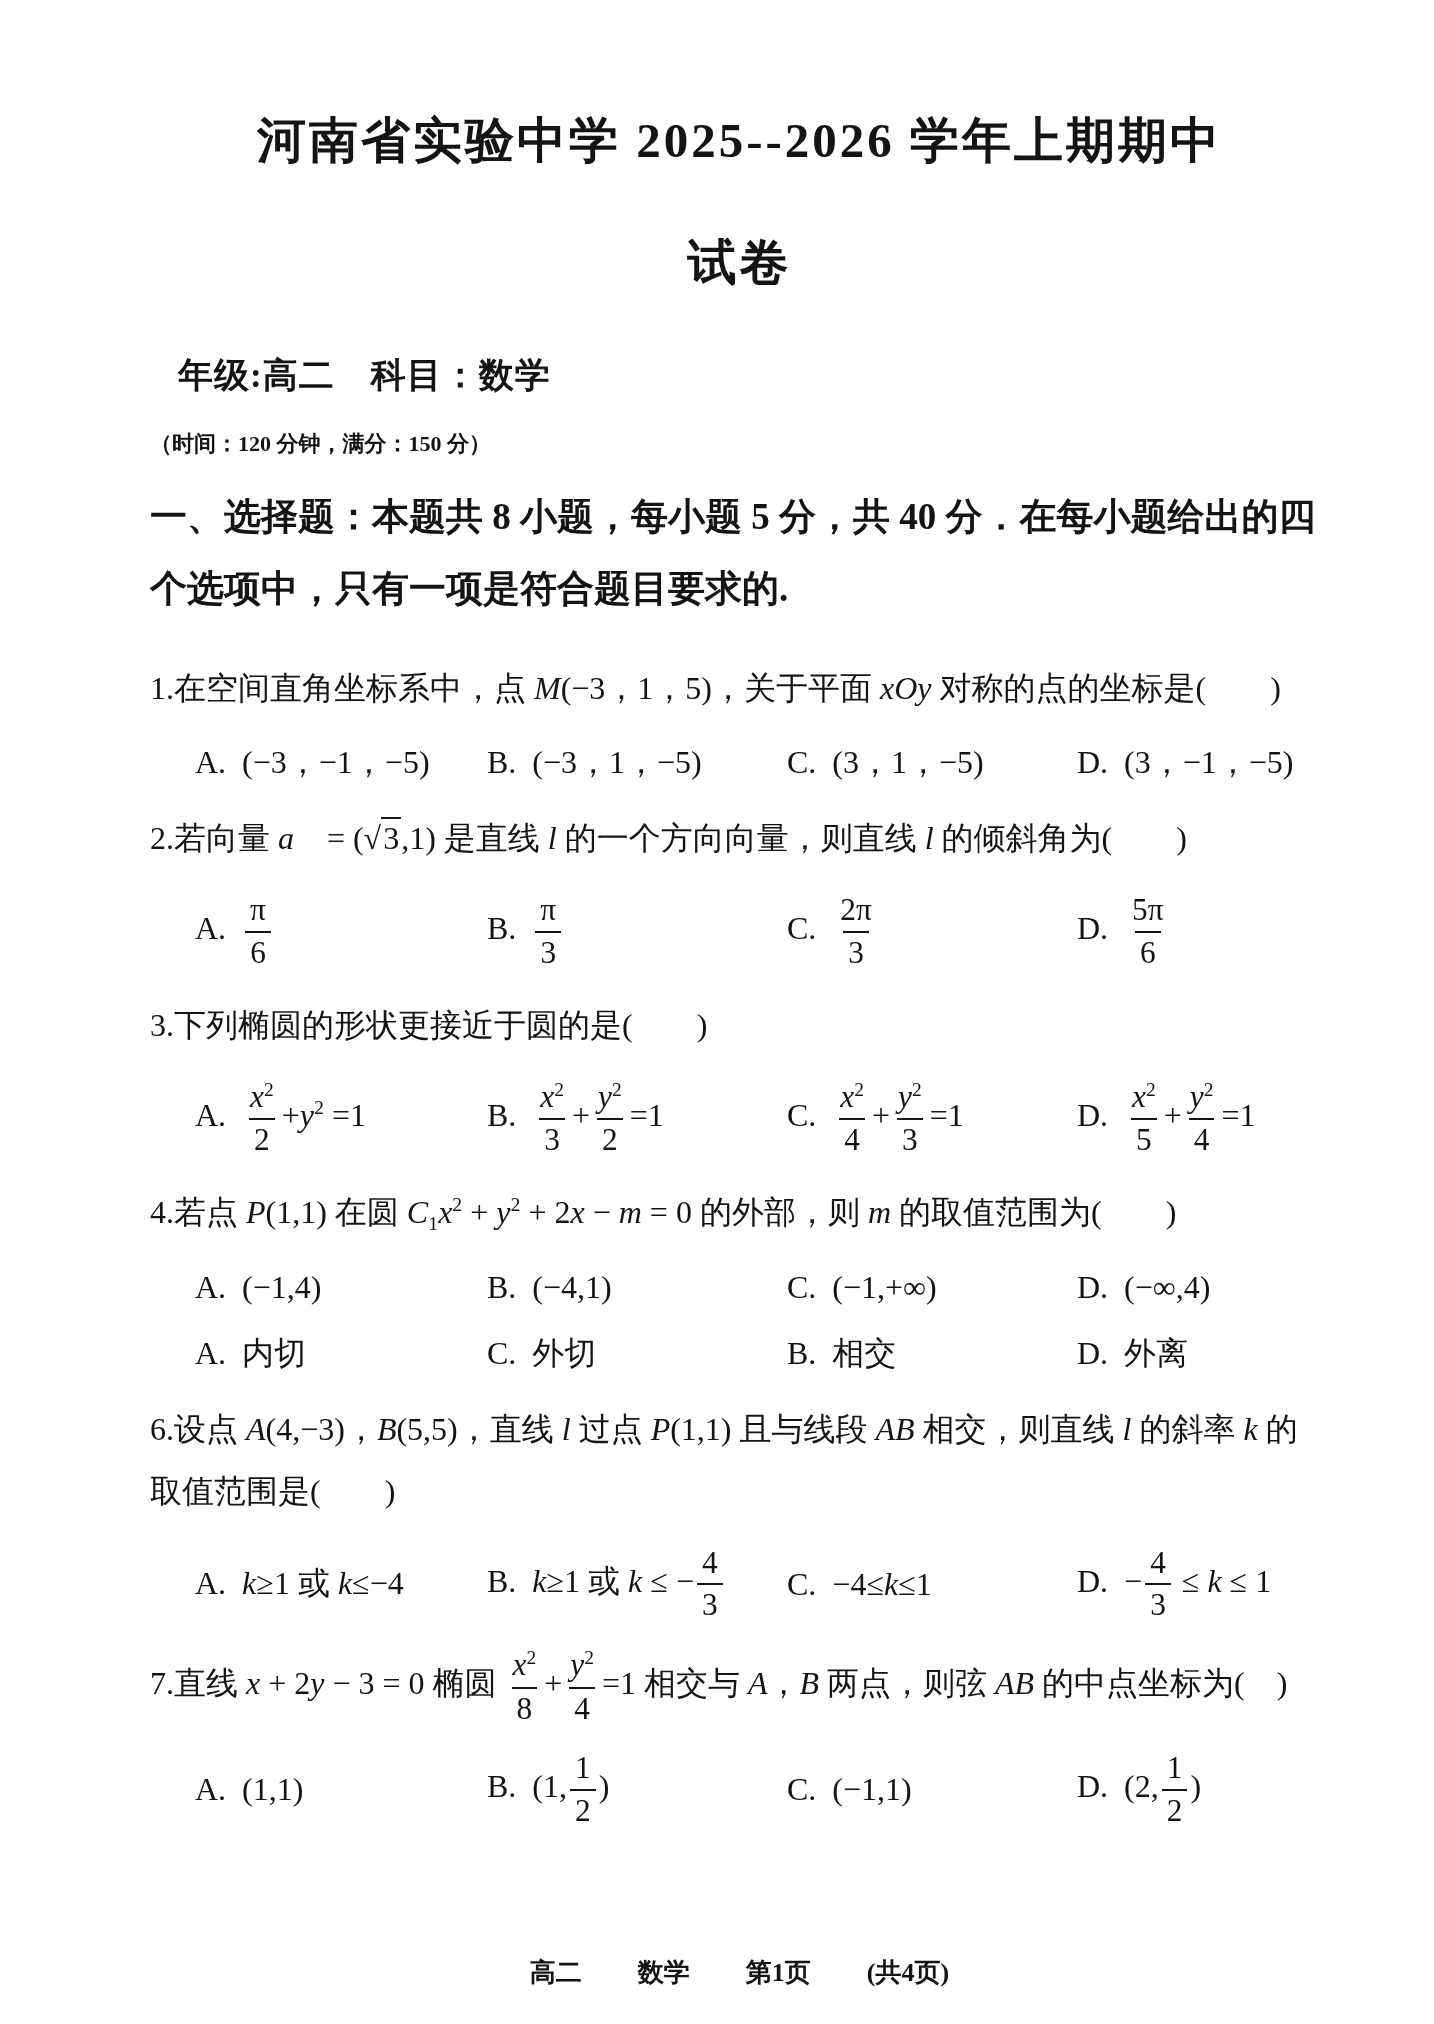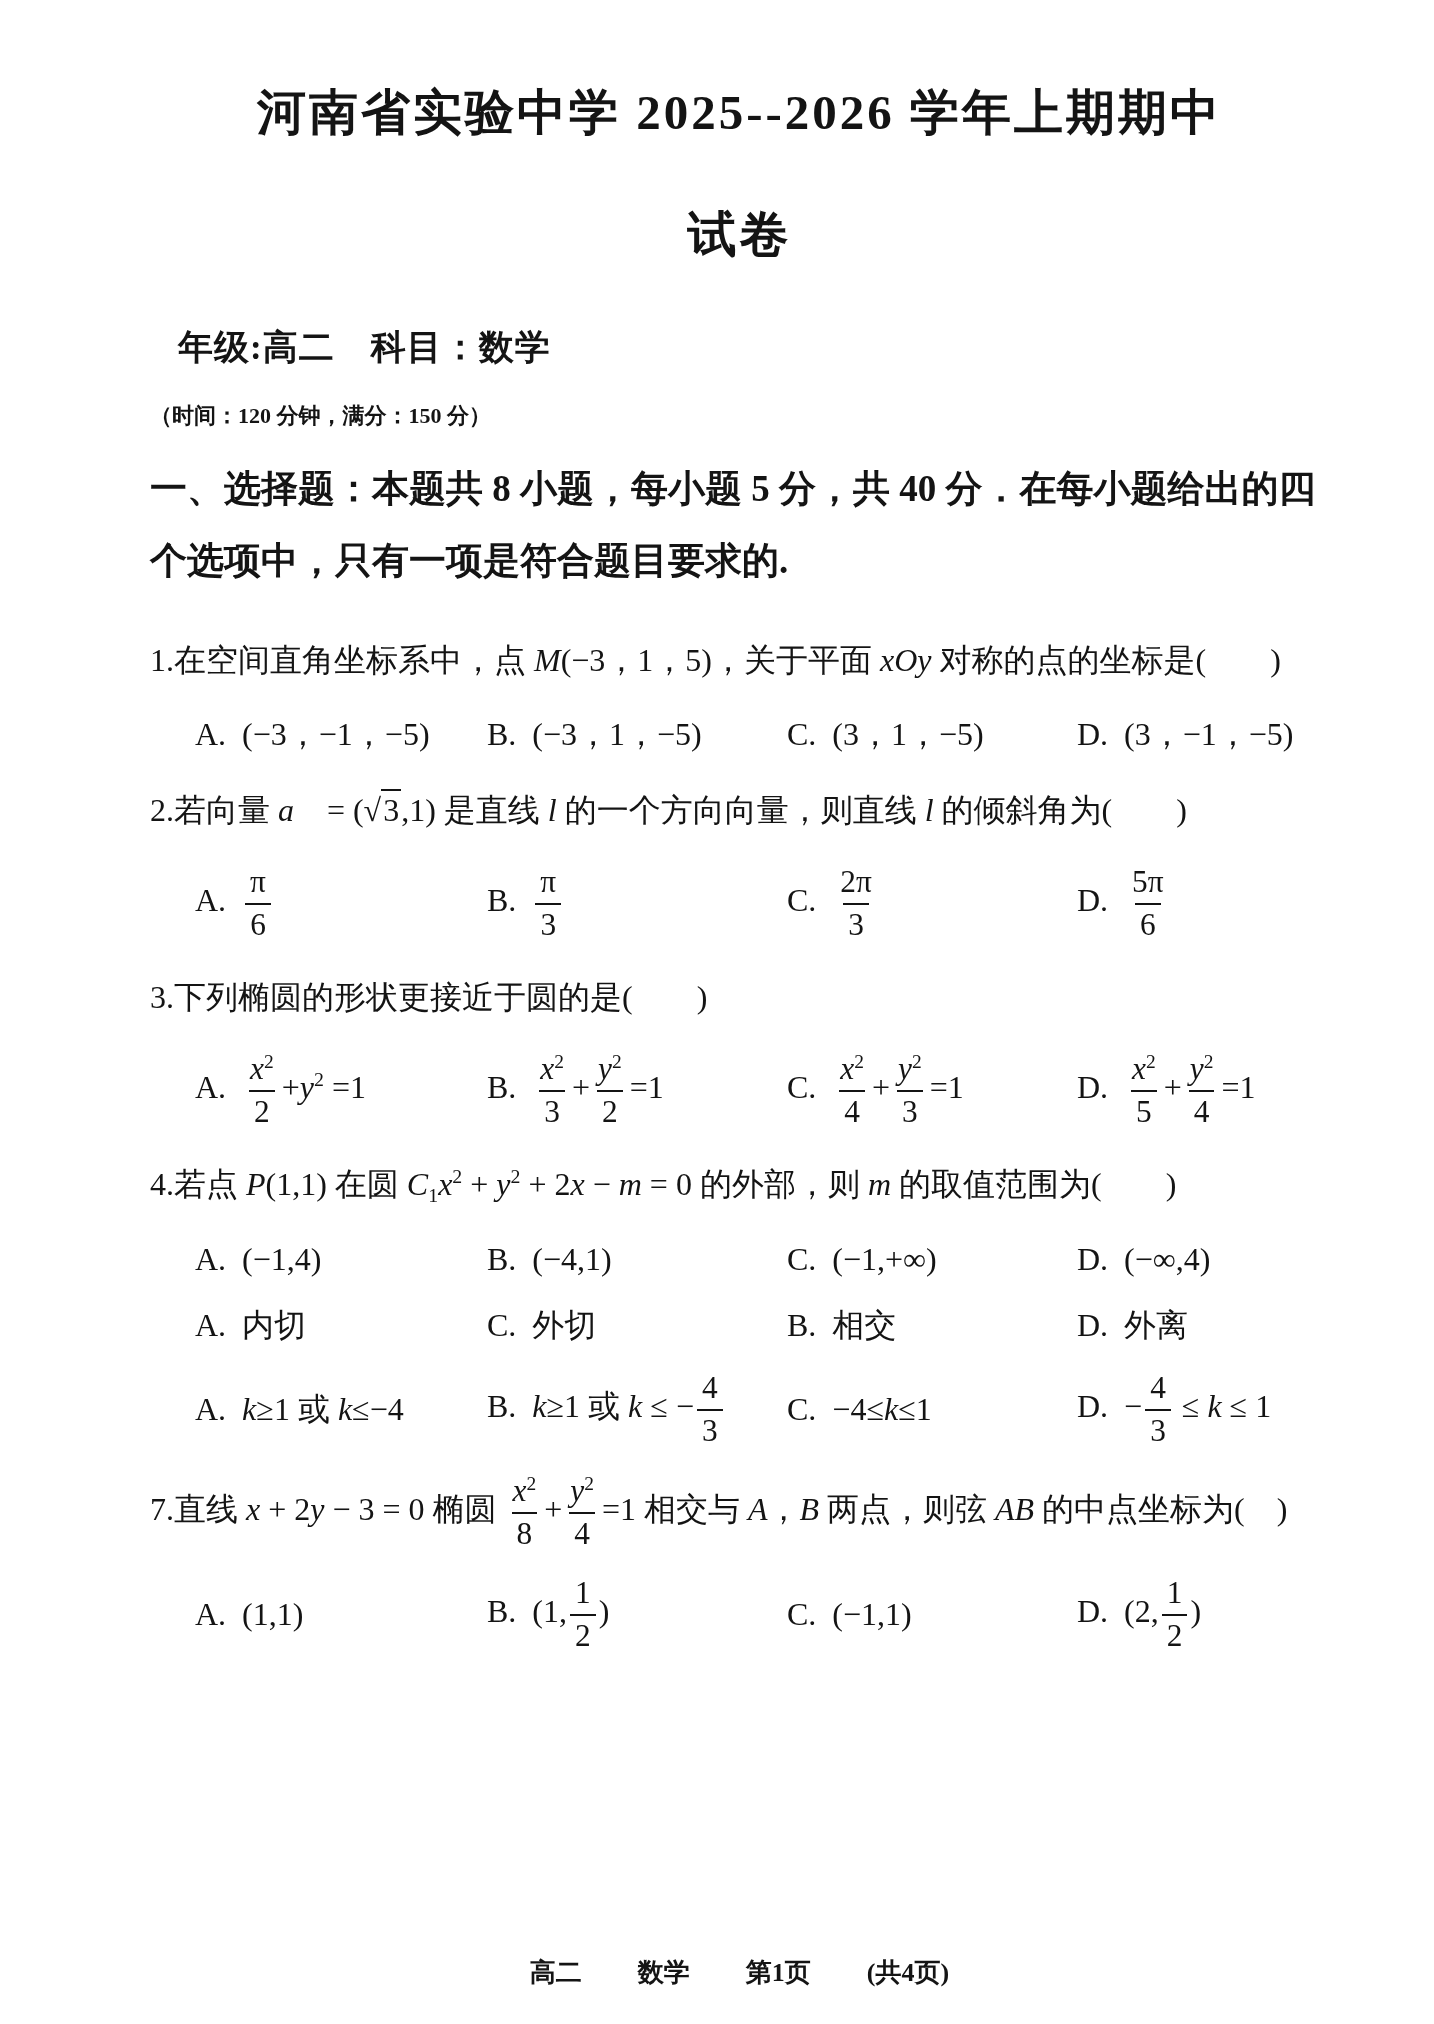--- a/index.html
+++ b/index.html
@@ -7,21 +7,21 @@
     font-family:"Liberation Serif","DejaVu Serif",serif;
     color:#141414;
     -webkit-font-smoothing:antialiased;
   }
   .page{
     width:1434px;
     height:2024px;
     box-sizing:border-box;
     margin:0 auto;
     background:#ffffff;
-    padding:86px 105px 28px 150px;
+    padding:114px 105px 28px 150px;
     display:flex;
     flex-direction:column;
   }
   .title{
     font-size:49px;
     font-weight:bold;
     text-align:center;
     margin:0;
     letter-spacing:3px;
     line-height:1.1;
@@ -178,20 +178,21 @@
   <section class="question">
     <div class="options">
           <div class="option"><span class="opt-label">A.</span><span class="opt-body">内切</span></div>
           <div class="option"><span class="opt-label">C.</span><span class="opt-body">外切</span></div>
           <div class="option"><span class="opt-label">B.</span><span class="opt-body">相交</span></div>
           <div class="option"><span class="opt-label">D.</span><span class="opt-body">外离</span></div>
         </div>
   </section>
 
   <section class="question">
+    <div class="stem">6.设点 <i>A</i>(4,−3)，<i>B</i>(5,5)，直线 <i>l</i> 过点 <i>P</i>(1,1) 且与线段 <i>AB</i> 相交，则直线 <i>l</i> 的斜率 <i>k</i> 的取值范围是(　　)</div>
     <div class="options">
           <div class="option"><span class="opt-label">A.</span><span class="opt-body"><i>k</i>≥1 或 <i>k</i>≤−4</span></div>
           <div class="option"><span class="opt-label">B.</span><span class="opt-body"><i>k</i>≥1 或 <i>k</i> ≤ −<span class="frac">
                 <span class="num">4</span>
                 <span class="den">3</span>
               </span></span></div>
           <div class="option"><span class="opt-label">C.</span><span class="opt-body">−4≤<i>k</i>≤1</span></div>
           <div class="option"><span class="opt-label">D.</span><span class="opt-body">−<span class="frac">
                 <span class="num">4</span>
                 <span class="den">3</span>

